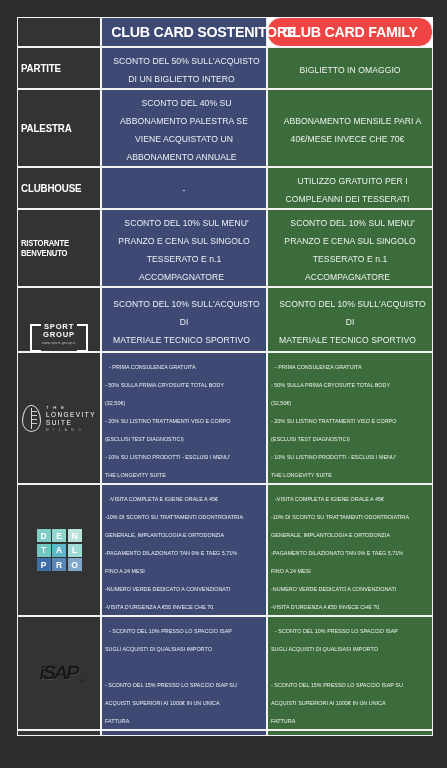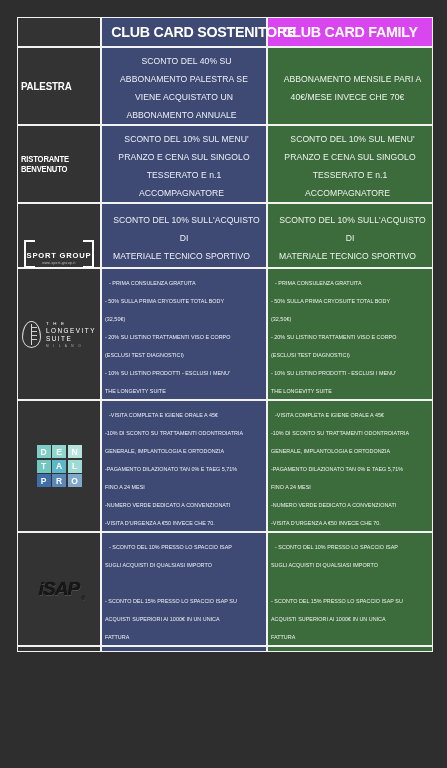--- a/index.html
+++ b/index.html
@@ -64,21 +64,21 @@
     color: #ffffff;
     font-stretch: condensed;
     transform-origin: center;
   }
   .hdr-inner {
     display: block;
     transform: scaleX(0.92);
     white-space: nowrap;
   }
   .hdr-blue { background: #3e4a73; }
-  .hdr-green { background: #d946ef; }
+  .hdr-green { background: #ef4444; border-radius: 14px; }
   .hdr-empty { background: #333333; }
 
   .rowlabel {
     font-weight: bold;
     font-size: 11.5px;
     line-height: 12px;
     letter-spacing: -0.2px;
     display: block;
     transform: scaleX(0.85);
     transform-origin: left center;
@@ -109,24 +109,24 @@
     display: flex;
     align-items: center;
     justify-content: center;
     width: 100%;
     height: 100%;
     min-height: 34px;
   }
   
   .logo-sportgroup {
     position: relative;
-    width: 70px;
+    width: 58px;
     height: 26px;
     display: flex;
-    align-items: flex-end;
+    align-items: flex-start;
     justify-content: center;
     margin-top: 33px;
   }
   .sg-bracket-l, .sg-bracket-r {
     position: absolute;
     top: 1px;
     width: 9px;
     height: 24px;
     border: 2.2px solid #ffffff;
   }
@@ -193,21 +193,21 @@
     align-items: center;
     justify-content: center;
     font-size: 8.5px;
     font-weight: bold;
     color: #ffffff;
   }
   
   .logo-isap {
     color: #171717;
     font-size: 19px;
-    font-weight: bold;
+    font-weight: normal;
     font-style: italic;
     letter-spacing: -1px;
     text-shadow: 0 0 1px #000, 0.5px 0.5px 0 #555;
     position: relative;
   }
   .isap-sub {
     position: absolute;
     right: -5px;
     bottom: -1px;
     font-size: 5px;
@@ -234,28 +234,44 @@
           <span class="hdr-inner">CLUB CARD SOSTENITORE</span>
         </th>
         <th class="hdr hdr-green">
           <span class="hdr-inner">CLUB CARD FAMILY</span>
         </th>
       </tr>
     </thead>
     <tbody id="tbody">
         <tr>
           <td class="cell-label">
+            <span class="rowlabel">PARTITE</span>
+          </td>
+          <td class="cell-blue"><span class="benefit">SCONTO DEL 50% SULL'ACQUISTO
+DI UN BIGLIETTO INTERO</span></td>
+          <td class="cell-green"><span class="benefit">BIGLIETTO IN OMAGGIO</span></td>
+        </tr>
+        <tr>
+          <td class="cell-label">
             <span class="rowlabel">PALESTRA</span>
           </td>
           <td class="cell-blue"><span class="benefit">SCONTO DEL 40% SU
 ABBONAMENTO PALESTRA SE
 VIENE ACQUISTATO UN
 ABBONAMENTO ANNUALE</span></td>
           <td class="cell-green"><span class="benefit">ABBONAMENTO MENSILE PARI A
 40€/MESE INVECE CHE 70€</span></td>
+        </tr>
+        <tr>
+          <td class="cell-label">
+            <span class="rowlabel">CLUBHOUSE</span>
+          </td>
+          <td class="cell-blue"><span class="benefit">-</span></td>
+          <td class="cell-green"><span class="benefit">UTILIZZO GRATUITO PER I
+COMPLEANNI DEI TESSERATI</span></td>
         </tr>
         <tr>
           <td class="cell-label">
             <span class="rowlabel small">RISTORANTE
 BENVENUTO</span>
           </td>
           <td class="cell-blue"><span class="benefit">SCONTO DEL 10% SUL MENU'
 PRANZO E CENA SUL SINGOLO
 TESSERATO E n.1 ACCOMPAGNATORE</span></td>
           <td class="cell-green"><span class="benefit">SCONTO DEL 10% SUL MENU'

